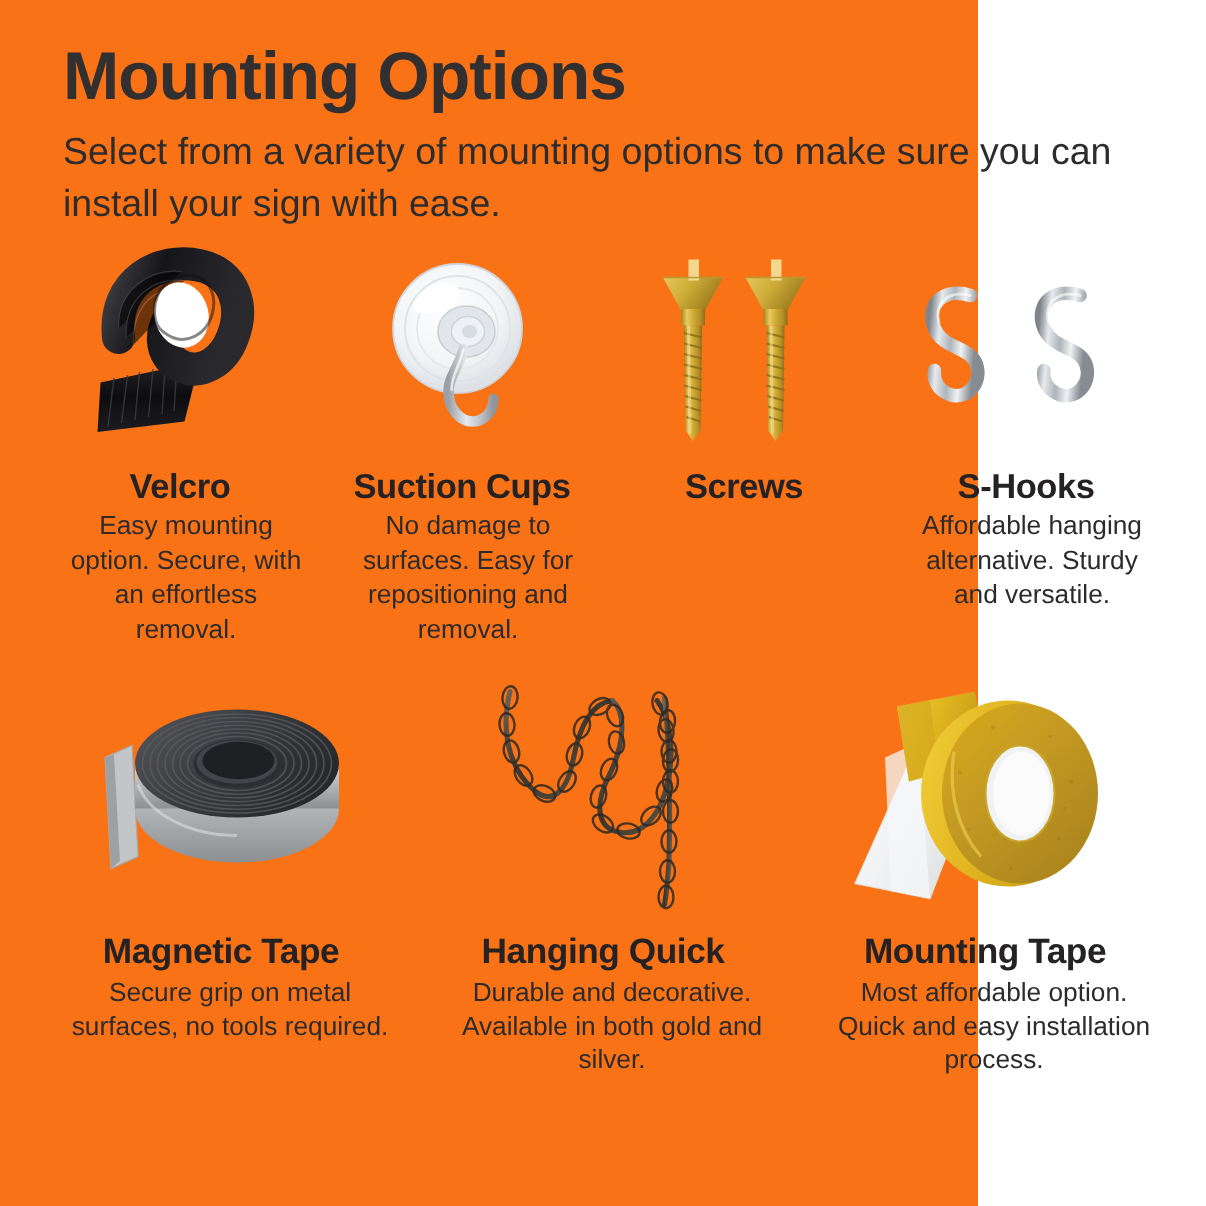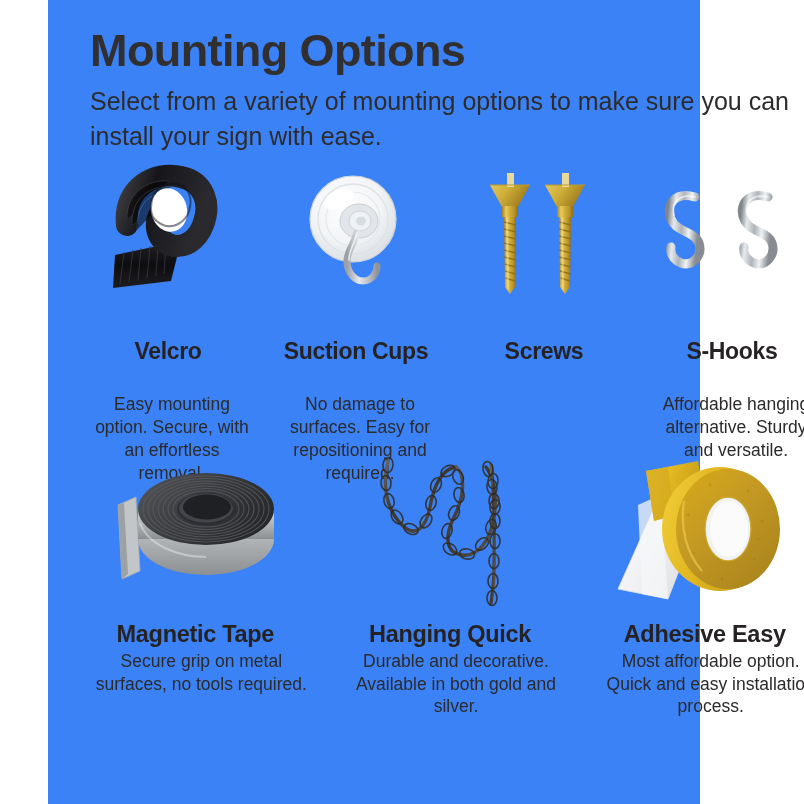--- a/index.html
+++ b/index.html
@@ -12,23 +12,22 @@
     height: 804px;
     font-family: "Liberation Sans", sans-serif;
     color: #231f20;
     overflow: hidden;
     position: relative;
   }
   .page {
     position: relative;
     width: 652px;
     height: 804px;
-    background: #3b82f6;
+    background: #f97316;
     box-sizing: border-box;
-    margin-left: 48px;
   }
 
   
   .header {
     position: absolute;
     left: 42px;
     top: 28px;
     width: 720px;
   }
   .title {
@@ -58,21 +57,21 @@
   }
   .row-1 { top: 160px; }
   .row-2 { top: 450px; gap: 12px; }
 
   .cell {
     box-sizing: border-box;
     display: flex;
     flex-direction: column;
     align-items: stretch;
   }
-  .row-1 .cell { width: 188px; padding: 0 6px; gap: 27px; }
+  .row-1 .cell { width: 188px; padding: 0 6px; }
   .row-2 .cell { width: 250.6px; padding: 0 6px; }
 
   .art {
     height: 145px;
     display: flex;
     align-items: center;
     justify-content: center;
     position: relative;
   }
   .row-2 .art { height: 160px; }
@@ -202,21 +201,21 @@
           <ellipse cx="79" cy="58" rx="11" ry="10" fill="#eff2f4" stroke="#cdd3d8" stroke-width="0.9"></ellipse>
           <ellipse cx="80" cy="58" rx="5" ry="4.5" fill="#d7dce1"></ellipse>
 
           <ellipse cx="58" cy="36" rx="16" ry="9" fill="#ffffff" opacity="0.9" transform="rotate(-24 58 36)"></ellipse>
 
           <path d="M76 70 C72 84 66 88 66 98 C66 110 74 118 82 118 C90 118 96 111 96 103" fill="none" stroke="url(#hookG)" stroke-width="7" stroke-linecap="round"></path>
           <path d="M76 70 C73 82 68 87 68 97" fill="none" stroke="#ffffff" stroke-width="1.6" opacity="0.7" stroke-linecap="round"></path>
         </svg>
       </div>
       <div class="item-title">Suction Cups</div>
-      <div class="item-desc">No damage to surfaces. Easy for repositioning and required.</div>
+      <div class="item-desc">No damage to surfaces. Easy for repositioning and removal.</div>
     </div>
 
     <div class="cell">
       <div class="art">
         <svg class="screws" viewBox="0 0 140 140">
           <defs>
             <linearGradient id="goldG" x1="0" y1="0" x2="1" y2="0">
               <stop offset="0" stop-color="#a9831c"></stop>
               <stop offset="0.25" stop-color="#e8ca5f"></stop>
               <stop offset="0.5" stop-color="#d0ad36"></stop>
@@ -451,19 +450,19 @@
               <circle cx="156" cy="90" r="1.1"></circle>
           </g>
 
           <ellipse cx="126" cy="80" rx="23" ry="32" fill="#f1f2f3"></ellipse>
           <ellipse cx="127" cy="80" rx="19" ry="28" fill="#fbfbfc"></ellipse>
           <ellipse cx="126" cy="80" rx="23" ry="32" fill="none" stroke="#c9a52a" stroke-width="1.4"></ellipse>
 
           <path d="M82 52 C78 78 84 104 100 122" fill="none" stroke="#f5d65a" stroke-width="2.2" opacity="0.55"></path>
         </svg>
       </div>
-      <div class="item-title">Adhesive Easy</div>
+      <div class="item-title">Mounting Tape</div>
       <div class="item-desc">Most affordable option. Quick and easy installation process.</div>
     </div>
 
   </div>
 
 </div>
 
 </body></html>

